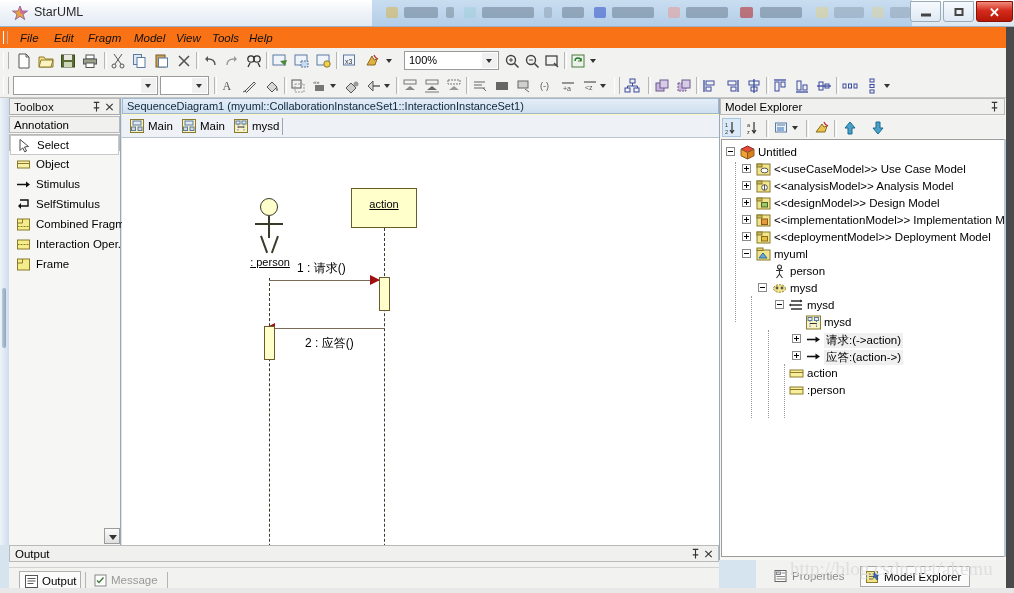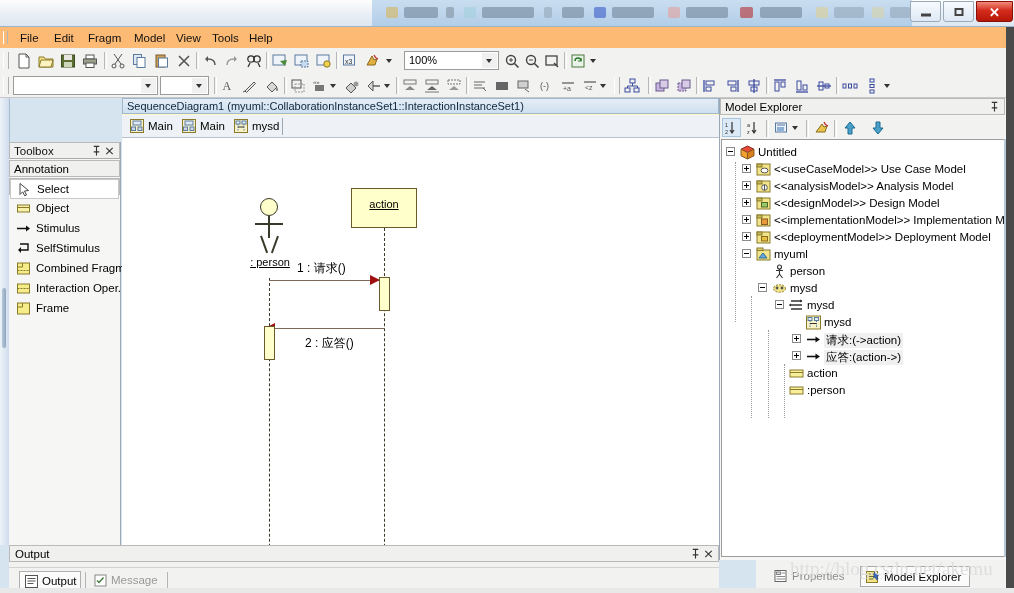--- a/index.html
+++ b/index.html
@@ -38,21 +38,21 @@
   .wb-min i{width:10px;height:3px;background:#444;margin-top:3px;}
   .wb-max{left:37px;}
   .wb-max i{width:9px;height:8px;border:2px solid #444;box-sizing:border-box;}
   .wb-close{left:70px;width:37px;background:linear-gradient(#f08a7c,#d42b1c 45%,#b51708);
     border-color:#8b1106;color:#fff;}
   .wb-close .x{position:absolute;left:50%;top:50%;transform:translate(-50%,-50%);
     font-size:13px;font-weight:bold;color:#fff;line-height:1;}
 
   
   .menubar{position:absolute;left:0;top:27px;width:1014px;height:33px;
-    background:#fdba74;border-bottom:1px solid #dedede;box-sizing:border-box;}
+    background:#f97316;border-bottom:1px solid #dedede;box-sizing:border-box;font-style:italic;}
   .menu-grip{position:absolute;left:3px;top:4px;width:3px;height:13px;
     border-left:1px solid #fff;border-right:1px solid #b4b4b4;}
   .menu-item{position:absolute;top:3px;height:16px;line-height:16px;padding:0 6px;
     font-size:11.5px;color:#111;cursor:default;}
 
   
   .toolbar1{position:absolute;left:0;top:48px;width:1014px;height:25px;
     background:#f2f2f0;box-sizing:border-box;}
   .toolbar2{position:absolute;left:0;top:73px;width:1014px;height:25px;
     background:#f2f2f0;border-bottom:1px solid #c8c8c8;box-sizing:border-box;}
@@ -77,21 +77,21 @@
     border-top:4px solid #333;}
 
   
   .leftrail{position:absolute;left:0;top:98px;width:9px;height:447px;
     background:linear-gradient(90deg,#eef3f8,#cfdced);border-right:1px solid #a9bdd2;}
   .leftrail .rgrip{position:absolute;left:2px;top:190px;width:4px;height:60px;
     background:linear-gradient(90deg,#b9c9da,#8da5bd);border-radius:2px;}
 
   
   .toolbox{position:absolute;left:9px;top:98px;width:112px;height:447px;
-    background:#f6f6f4;border-right:1px solid #9aa7b4;box-sizing:border-box;margin-top:44px;}
+    background:#f6f6f4;border-right:1px solid #9aa7b4;box-sizing:border-box;}
   .panelhdr{position:relative;height:17px;background:#f0f0ee;
     border:1px solid #b9b9b9;border-bottom:1px solid #a9a9a9;box-sizing:border-box;}
   .panelhdr .ptitle{position:absolute;left:4px;top:2px;font-size:11.5px;color:#111;}
   .panelhdr .pin{position:absolute;right:17px;top:2px;width:11px;height:12px;}
   .panelhdr .cls{position:absolute;right:4px;top:2px;width:11px;height:12px;}
   .tbgroup{position:relative;height:17px;margin-top:1px;background:#f0f0ee;
     border:1px solid #b9b9b9;box-sizing:border-box;}
   .tbgroup .gtext{position:absolute;left:4px;top:2px;font-size:11.5px;}
   .tbgroup .gbtn{position:absolute;right:1px;top:1px;width:15px;height:13px;
     border:1px solid #9b9b9b;background:linear-gradient(#fbfbfb,#e4e4e4);
@@ -224,20 +224,27 @@
     background:#4a4a4a;}
   .bottomedge{position:absolute;left:0;bottom:0;width:1014px;height:5px;
     background:#e8e8e8;}
 </style>
 </head>
 <body>
 
 <div class="app">
 
   <div class="titlebar">
+    <div class="tb-left">
+      <svg class="tb-star" viewBox="0 0 16 16">
+        <polygon points="8,1 10,6 15.5,6 11,9.3 12.7,14.6 8,11.3 3.3,14.6 5,9.3 0.5,6 6,6" fill="#e8a33d" stroke="#8a4b9c" stroke-width="0.8"></polygon>
+        <polygon points="8,1 10,6 15.5,6 11,9.3 8,8" fill="#c05fb0" opacity="0.75"></polygon>
+      </svg>
+      <div class="tb-title">StarUML</div>
+    </div>
     <div class="tb-blur">
       <div class="blur-item" style="left:14px;width:12px;background:#d8b24a;"></div>
       <div class="blur-item" style="left:32px;width:34px;background:#6a7d90;"></div>
       <div class="blur-item" style="left:74px;width:8px;background:#7a8a99;"></div>
       <div class="blur-item" style="left:92px;width:12px;background:#9ecfd8;"></div>
       <div class="blur-item" style="left:110px;width:52px;background:#6a7d90;"></div>
       <div class="blur-item" style="left:172px;width:8px;background:#8fa3b5;"></div>
       <div class="blur-item" style="left:190px;width:22px;background:#6a7d90;"></div>
       <div class="blur-item" style="left:222px;width:12px;background:#2b4fc8;"></div>
       <div class="blur-item" style="left:240px;width:42px;background:#6a7d90;"></div>

